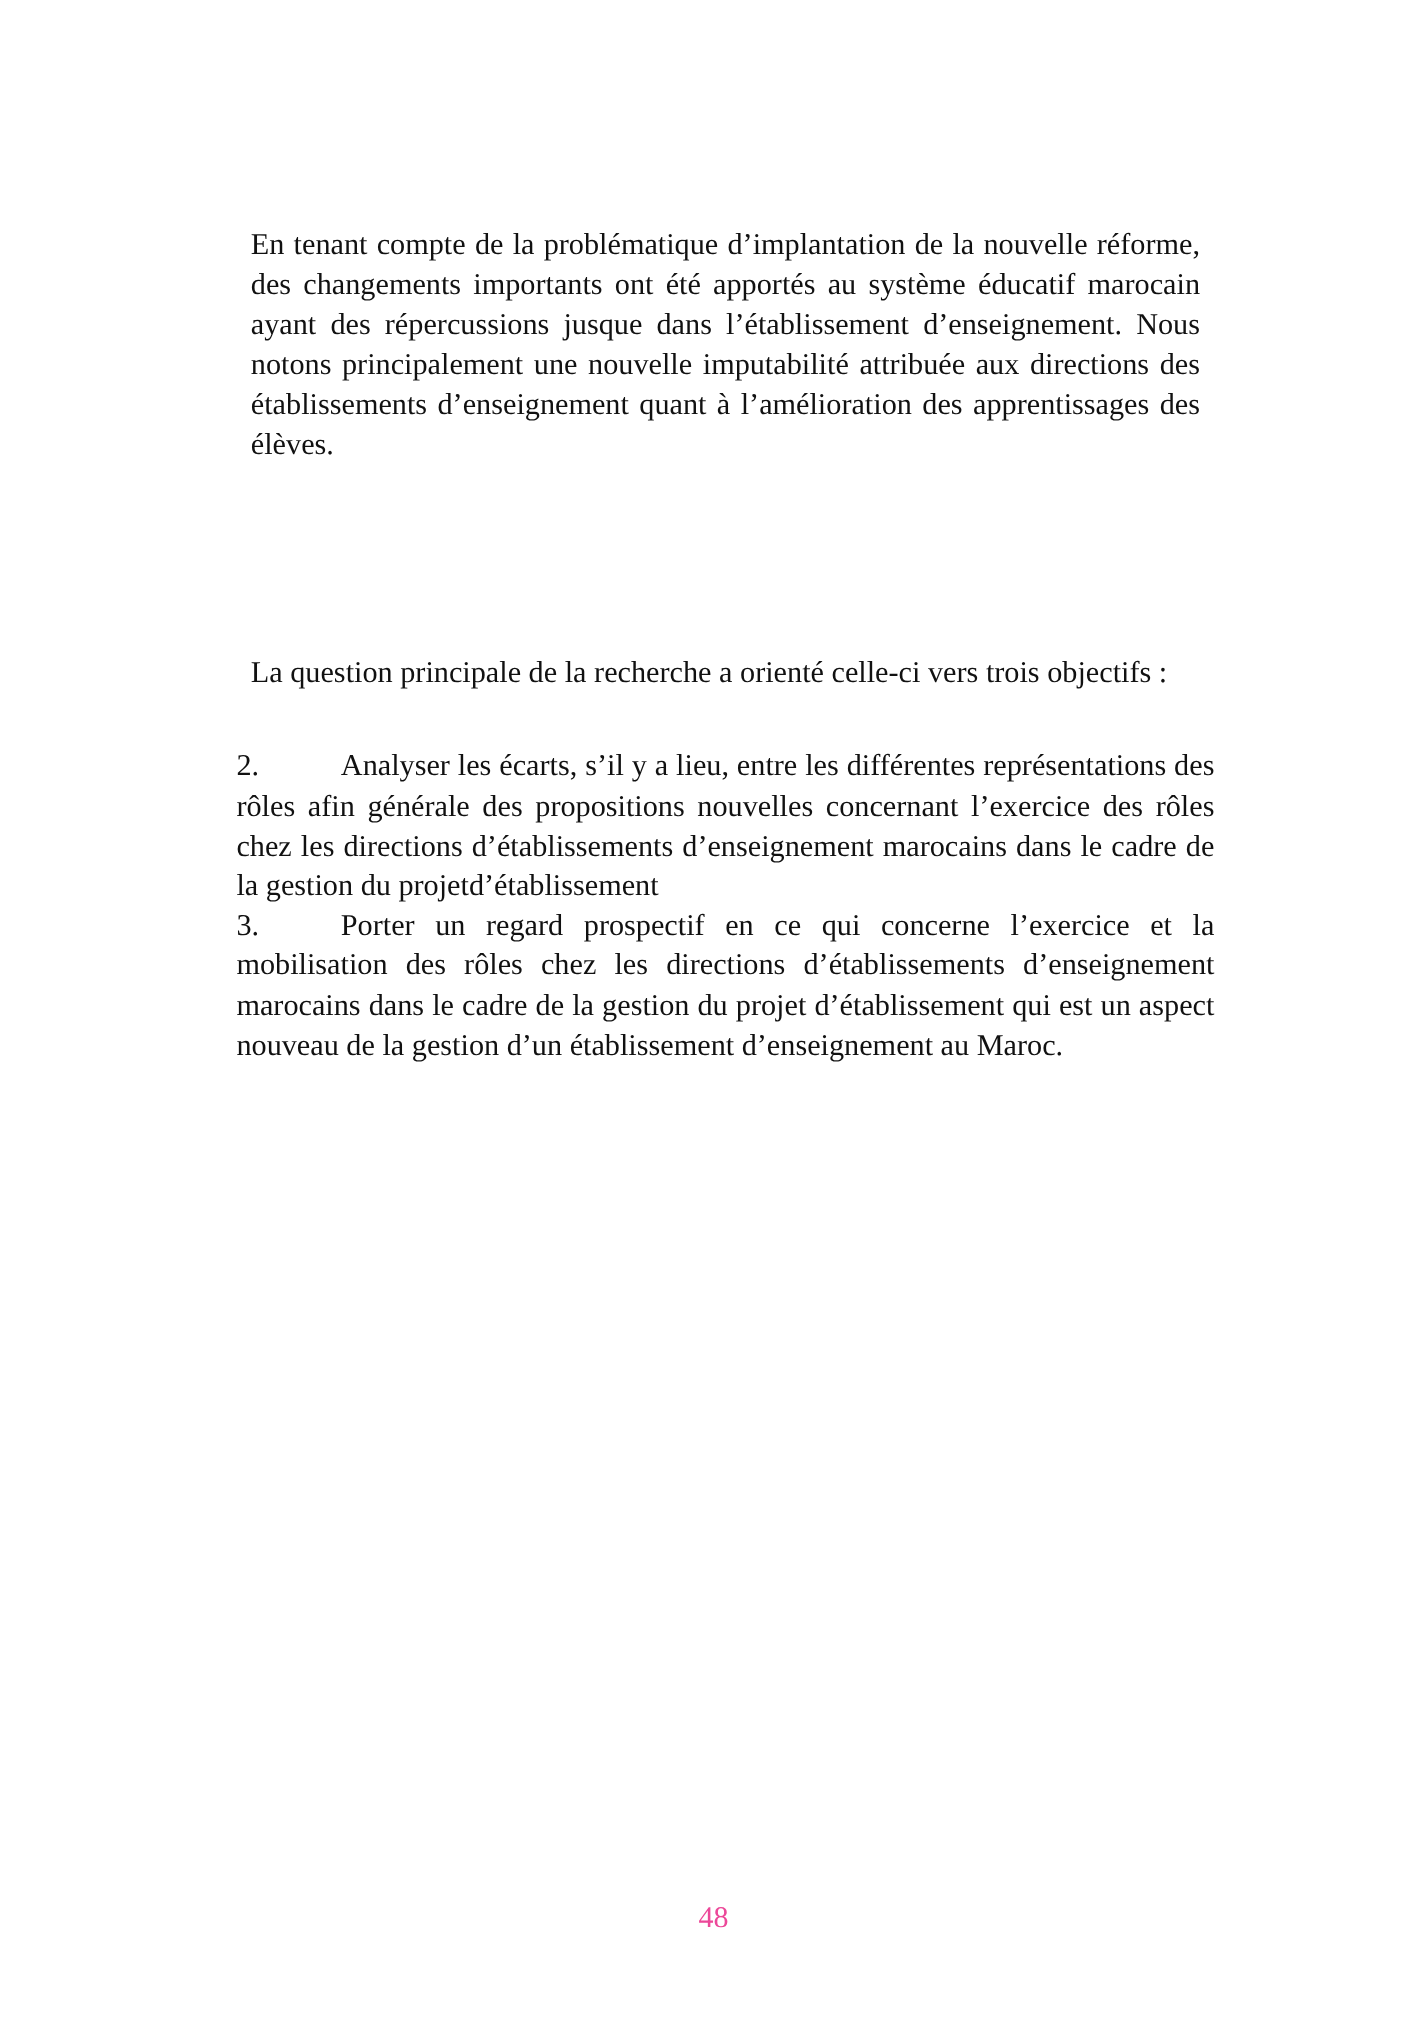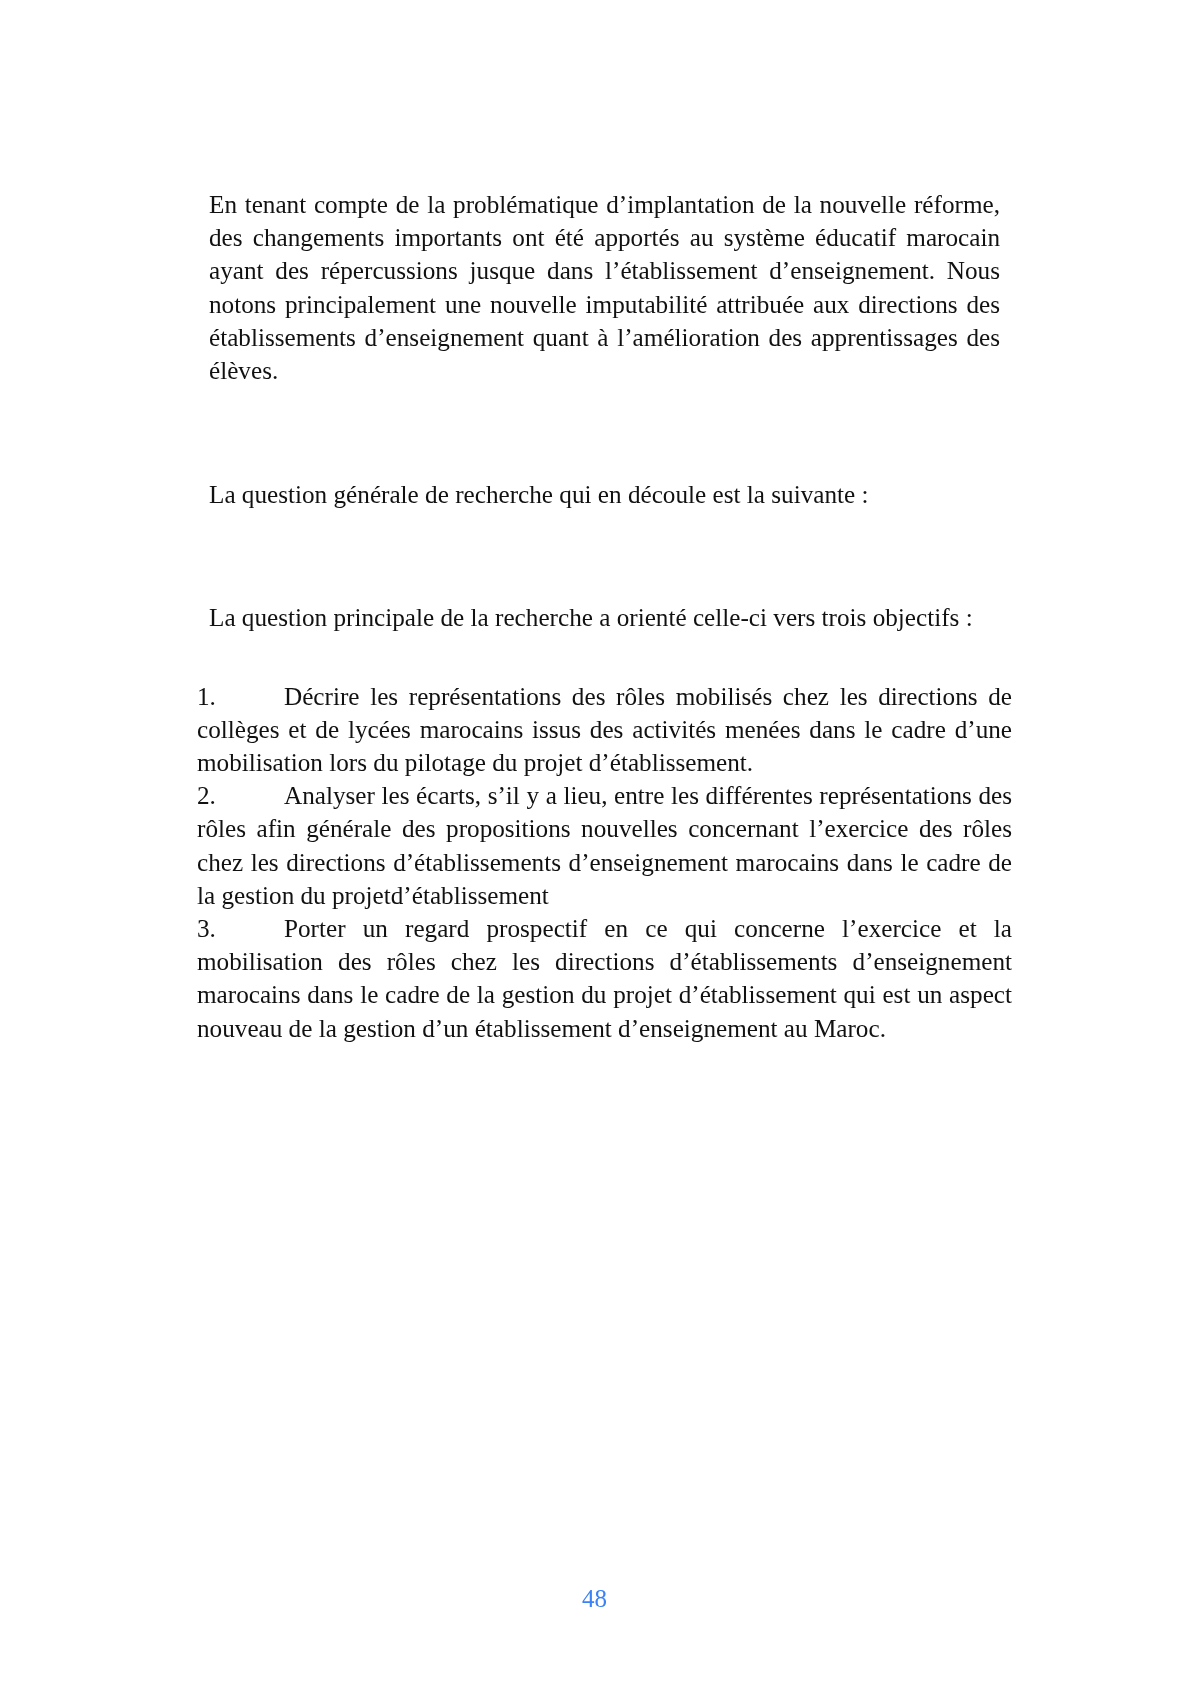--- a/index.html
+++ b/index.html
@@ -18,36 +18,34 @@
     .gap { height: 33.2px; }
     .list-item { margin: 0; text-align: justify; }
     .list-num { display: inline-block; width: 87px; }
     .page-number {
       position: absolute;
       left: 0; width: 1189px;
       top: 1585px;
       text-align: center;
       font-family: "Liberation Serif", "DejaVu Serif", serif;
       font-size: 25px;
-      color: #3b82f6;
+      color: #ec4899;
     }
   </style>
 </head>
 <body>
 
 <div class="page">
   <p class="para">En tenant compte de la problématique d’implantation de la nouvelle réforme, des changements importants ont été apportés au système éducatif marocain ayant des répercussions jusque dans l’établissement d’enseignement. Nous notons principalement une nouvelle imputabilité attribuée aux directions des établissements d’enseignement quant à l’amélioration des apprentissages des élèves.</p>
   <div class="gap"></div>
   <div class="gap"></div>
-  <p class="para">La question générale de recherche qui en découle est la suivante :</p>
   <div class="gap"></div>
   <div class="gap"></div>
   <p class="para">La question principale de la recherche a orienté celle-ci vers trois objectifs :</p>
   <div class="gap"></div>
 
   <div>
-    <p class="list-item"><span class="list-num">1.</span><span>Décrire les représentations des rôles mobilisés chez les directions de collèges et de lycées marocains issus des activités menées dans le cadre d’une mobilisation lors du pilotage du projet d’établissement.</span></p>
     <p class="list-item"><span class="list-num">2.</span><span>Analyser les écarts, s’il y a lieu, entre les différentes représentations des rôles afin générale des propositions nouvelles concernant l’exercice des rôles chez les directions d’établissements d’enseignement marocains dans le cadre de la gestion du projetd’établissement</span></p>
     <p class="list-item"><span class="list-num">3.</span><span>Porter un regard prospectif en ce qui concerne l’exercice et la mobilisation des rôles chez les directions d’établissements d’enseignement marocains dans le cadre de la gestion du projet d’établissement qui est un aspect nouveau de la gestion d’un établissement d’enseignement au Maroc.</span></p>
   </div>
 </div>
 
 <div class="page-number">48</div>
 
 </body></html>

